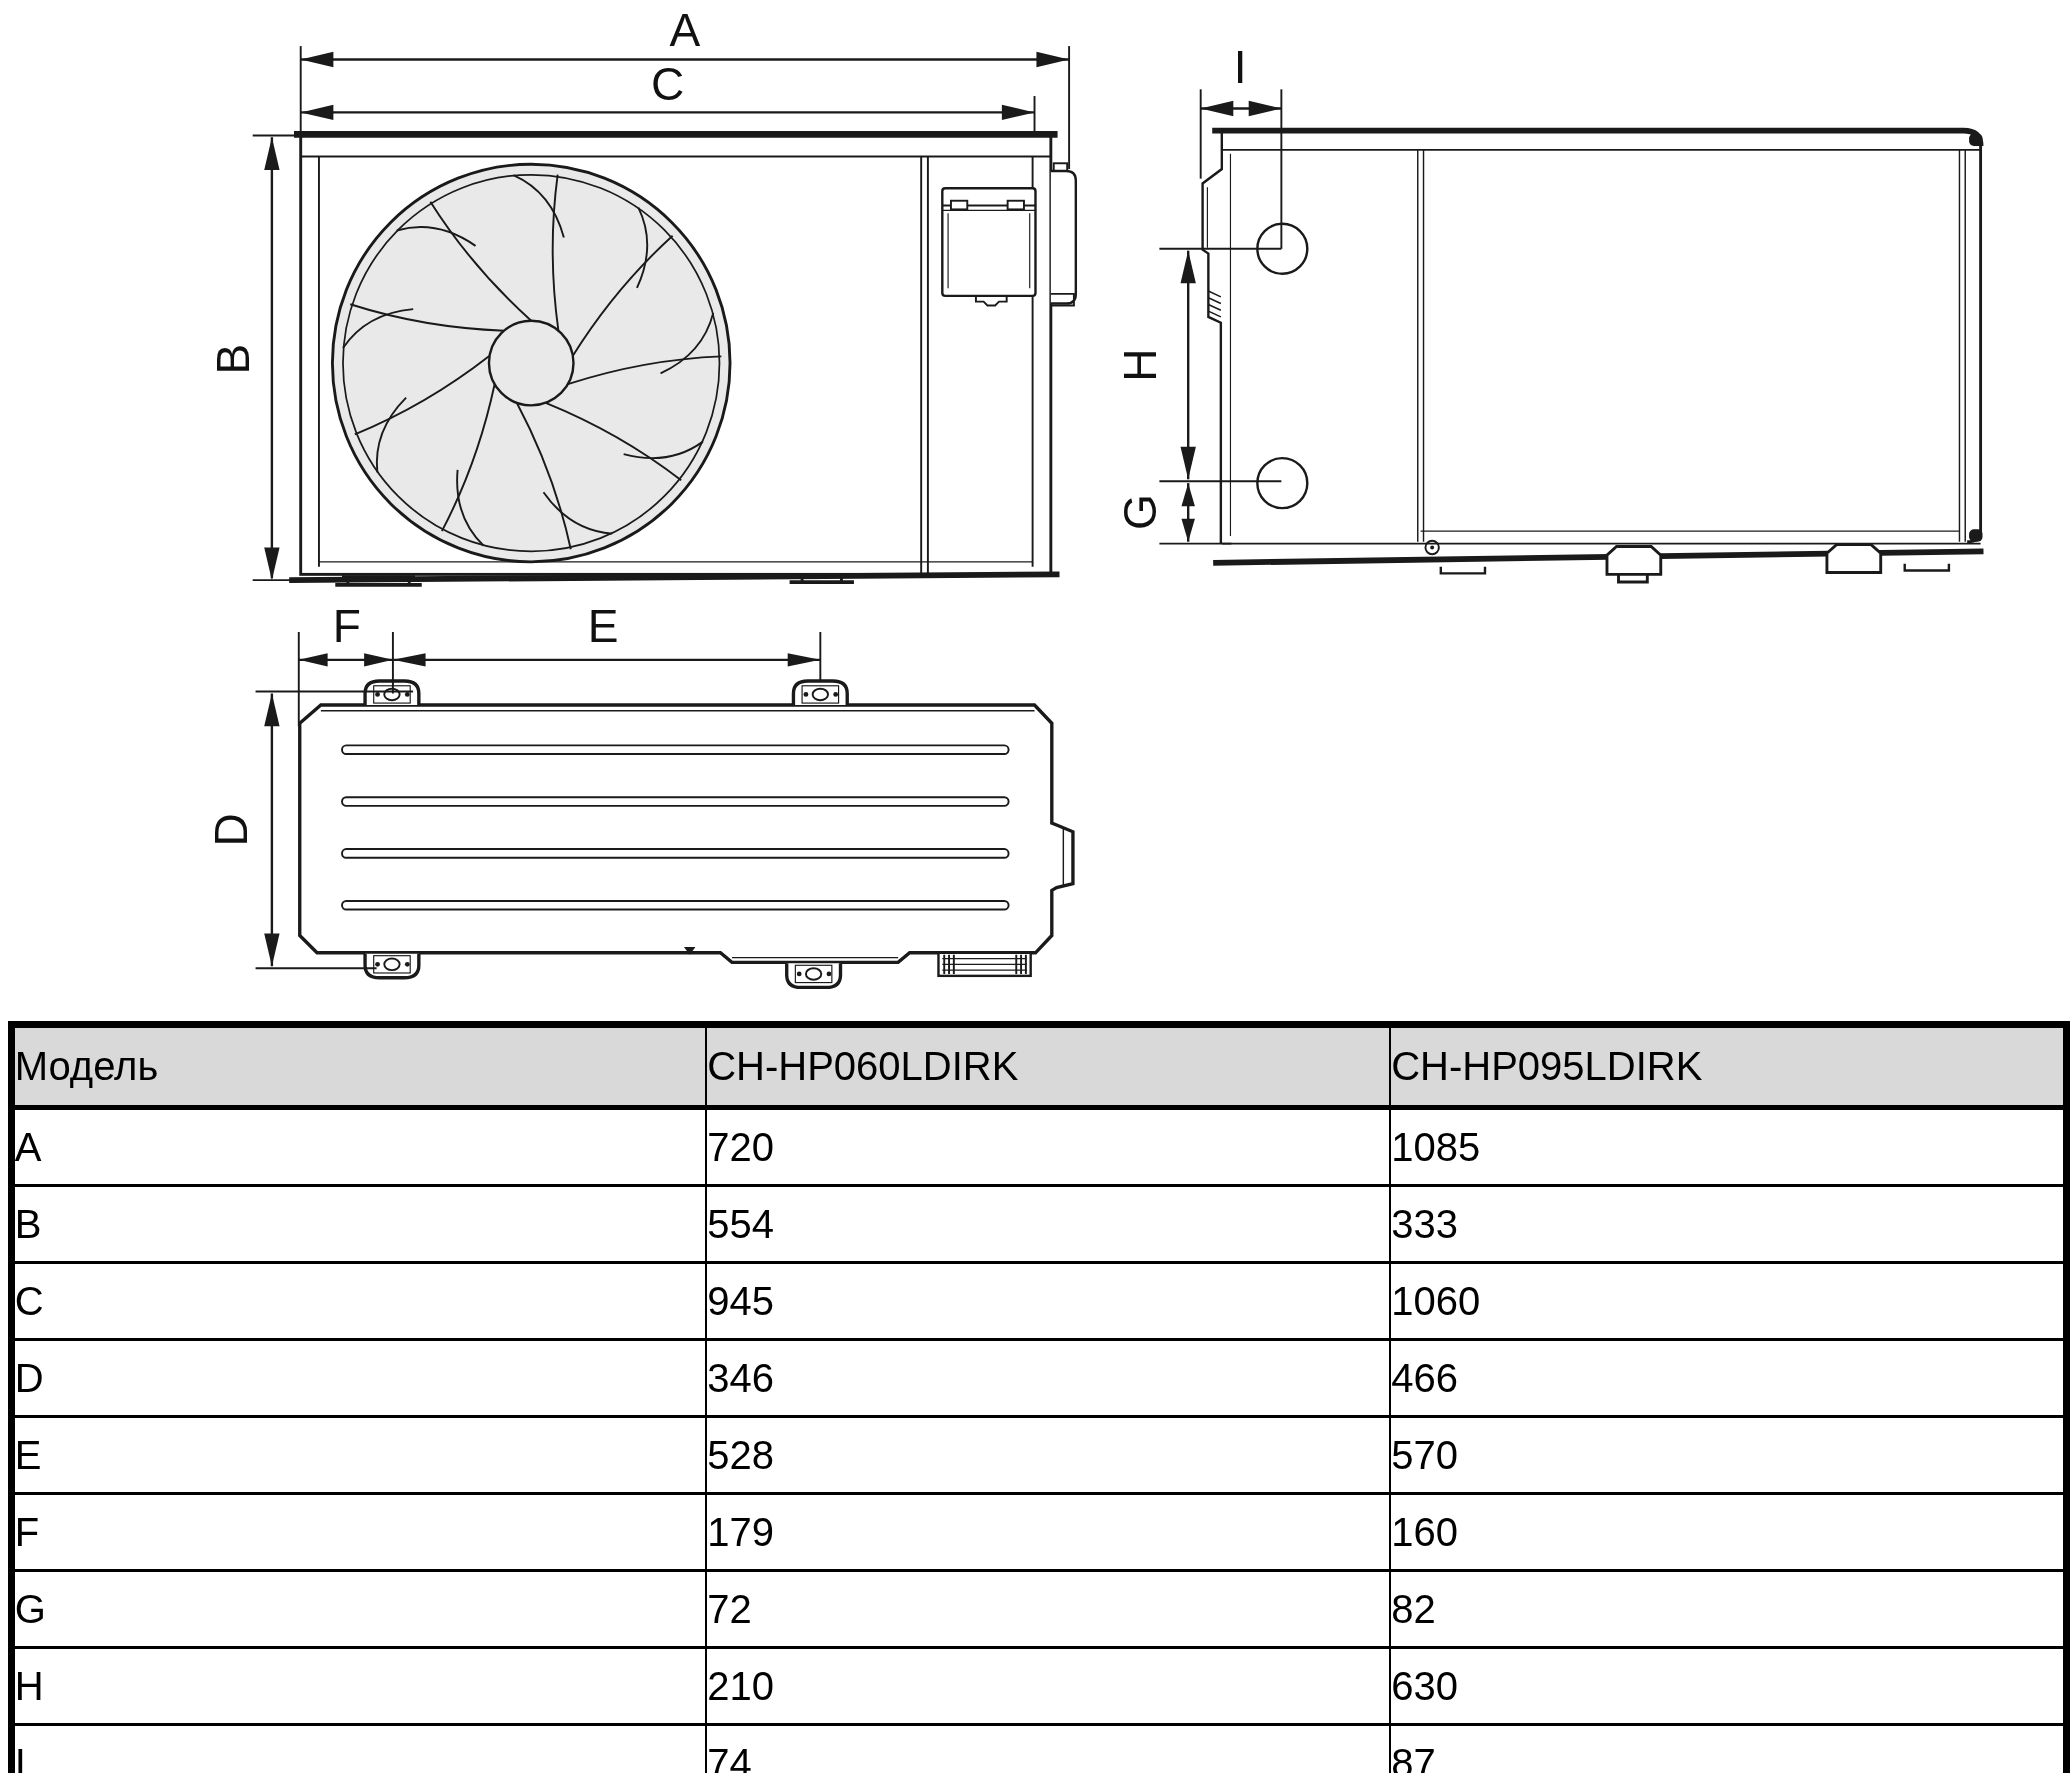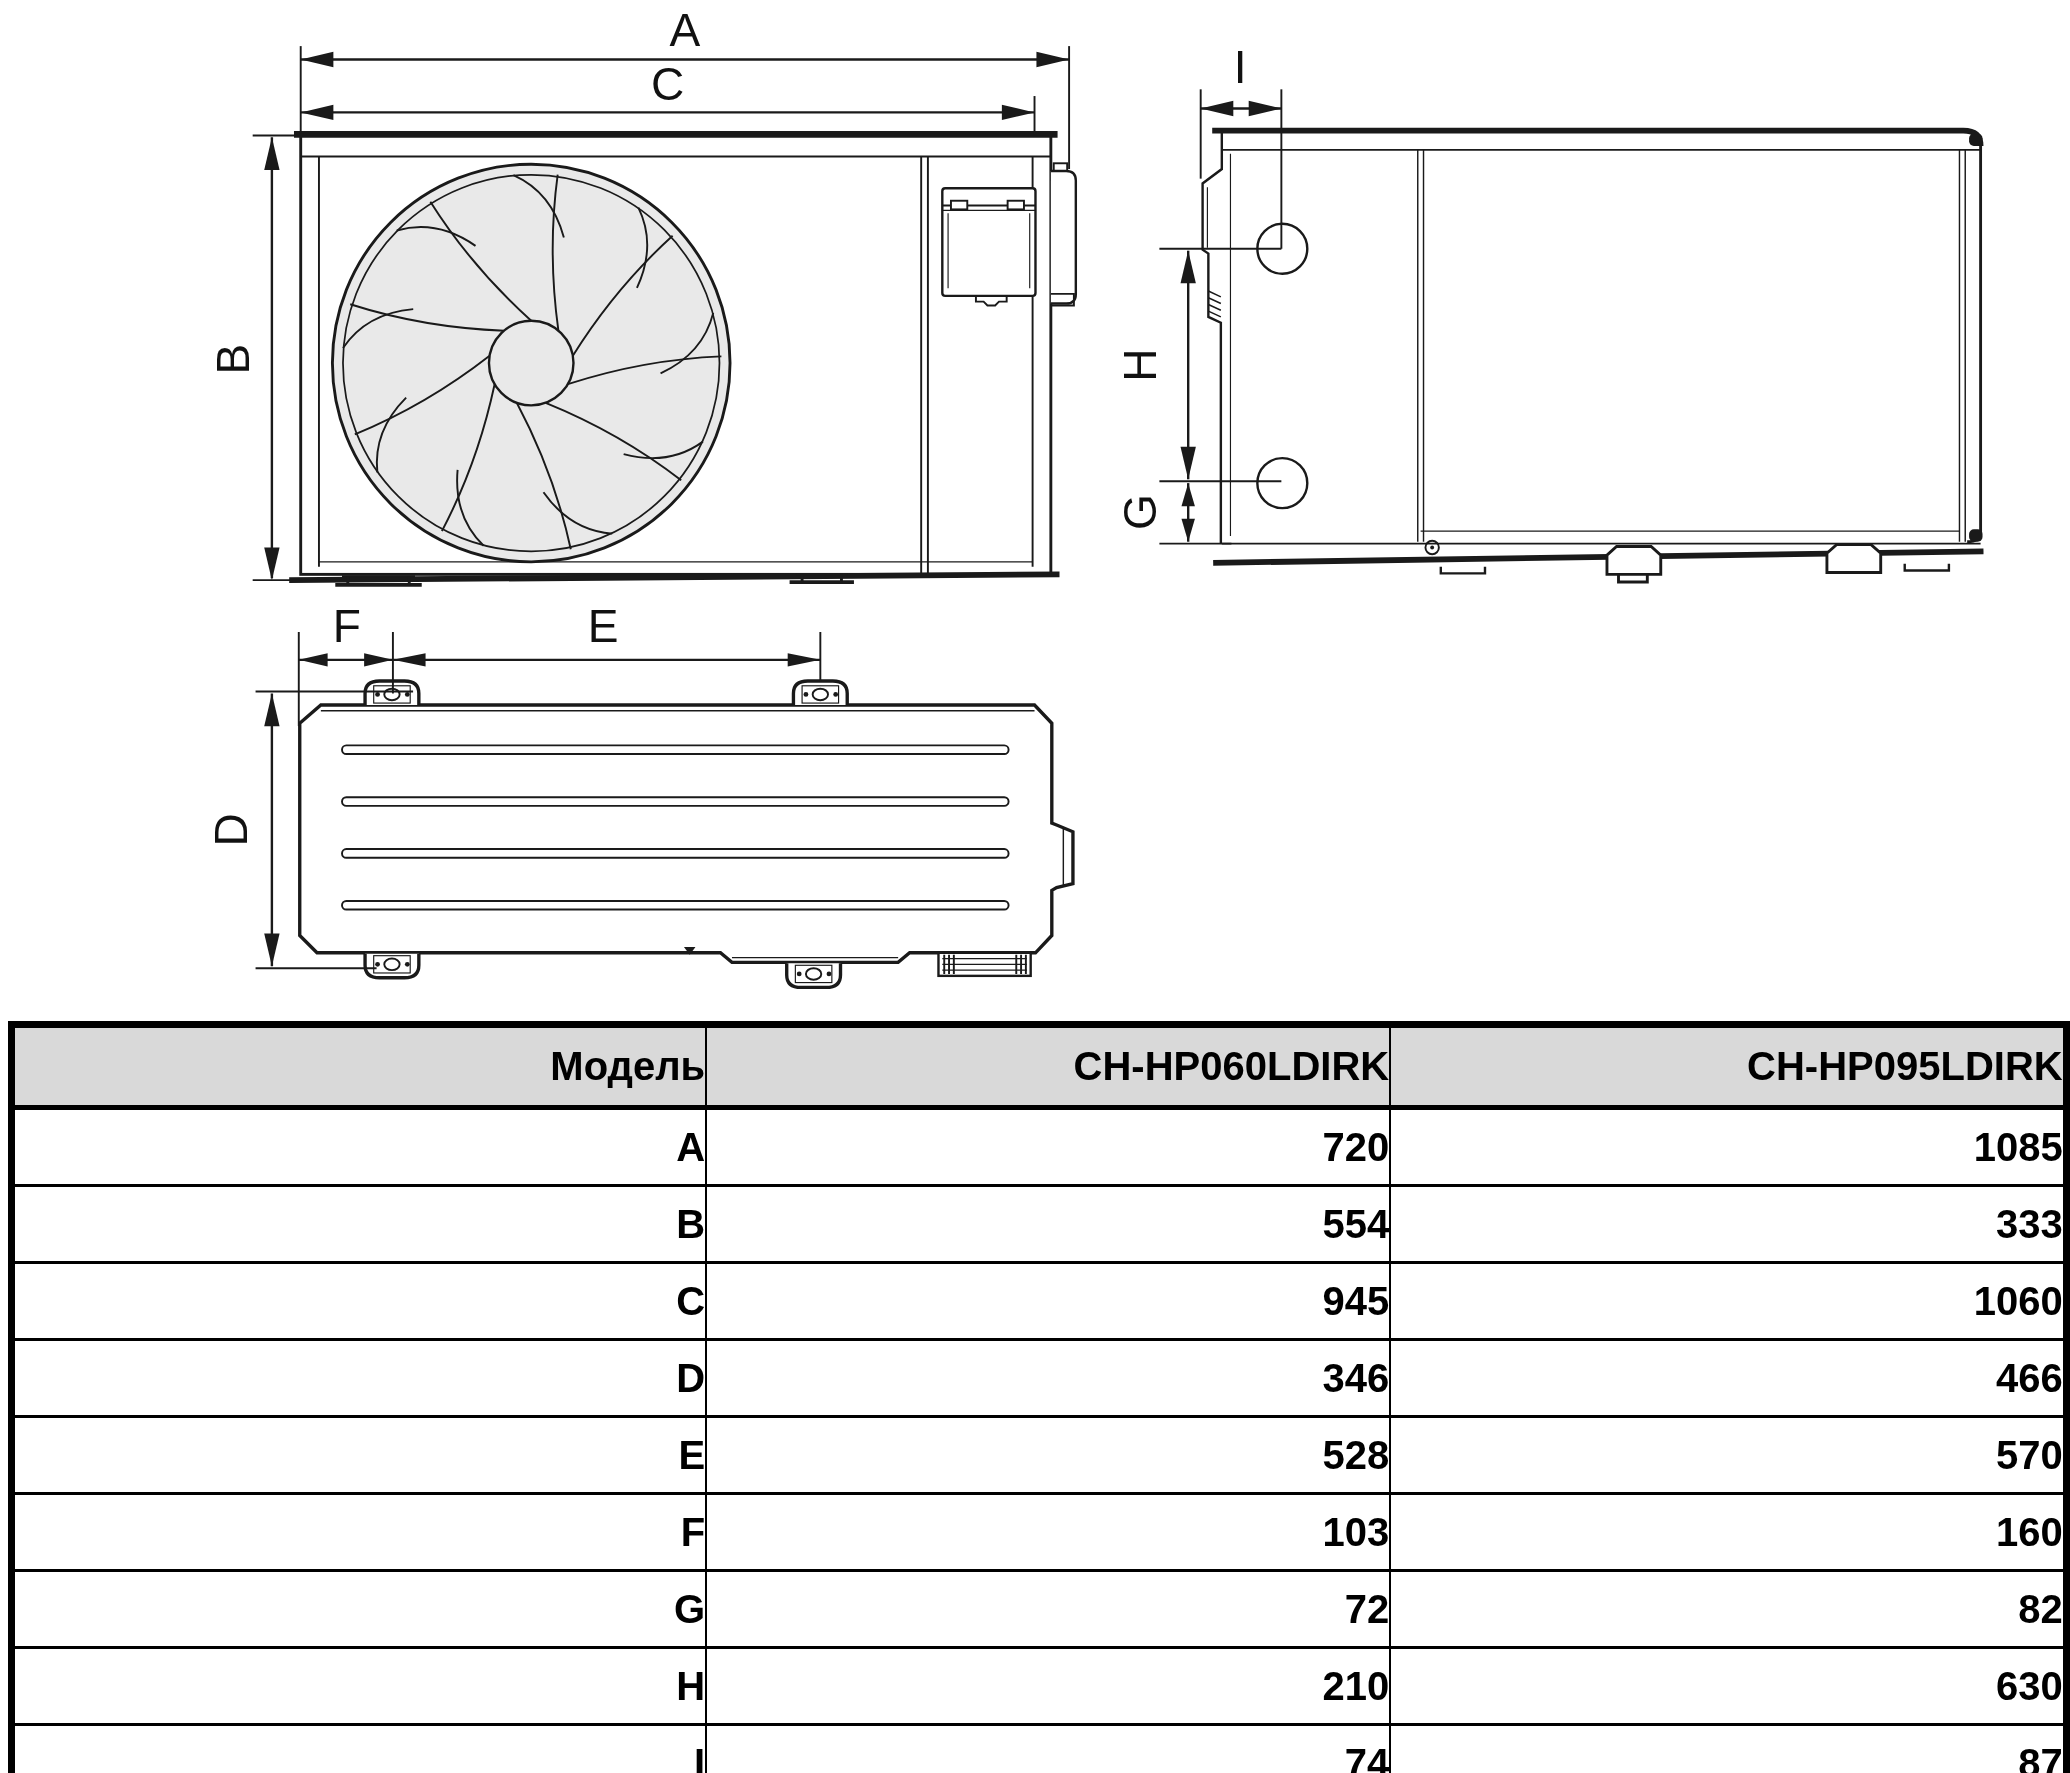--- a/index.html
+++ b/index.html
@@ -2,22 +2,22 @@
 <html><head>
 <meta charset="utf-8">
 <style>
   html,body{margin:0;padding:0;background:#fff;}
   body{width:2070px;height:1773px;position:relative;font-family:"Liberation Sans",sans-serif;}
   #drawing{position:absolute;top:0;left:0;}
   .dim-text{font-family:"Liberation Sans",sans-serif;font-size:48px;fill:#111;stroke:none;}
   #spec-table{position:absolute;top:1021px;left:7.7px;width:2055px;height:745px;
     border-collapse:collapse;border:7.7px solid #000;table-layout:fixed;
     font-family:"Liberation Sans",sans-serif;font-size:40px;color:#000;}
-  #spec-table th,#spec-table td{border:2.9px solid #000;text-align:right;vertical-align:middle;
-    font-weight:bold;padding:0;overflow:hidden;white-space:nowrap;}
+  #spec-table th,#spec-table td{border:2.9px solid #000;text-align:left;vertical-align:middle;
+    font-weight:normal;padding:0;overflow:hidden;white-space:nowrap;}
   #spec-table thead th{background:#d9d9d9;border-bottom:5.8px solid #000;height:77px;}
   #spec-table tbody td{background:#fff;border-top-width:3.8px;height:74px;}
 </style>
 </head>
 <body>
 
 <svg id="drawing" width="2070" height="1021" viewBox="0 0 2155 1063">
   <defs>
     <g id="blade">
       <path d="M0,-44 Q-62,-100 -105,-168"></path>
@@ -265,21 +265,21 @@
         <td>346</td>
         <td>466</td>
       </tr>
     <tr>
         <td>E</td>
         <td>528</td>
         <td>570</td>
       </tr>
     <tr>
         <td>F</td>
-        <td>103</td>
+        <td>179</td>
         <td>160</td>
       </tr>
     <tr>
         <td>G</td>
         <td>72</td>
         <td>82</td>
       </tr>
     <tr>
         <td>H</td>
         <td>210</td>

